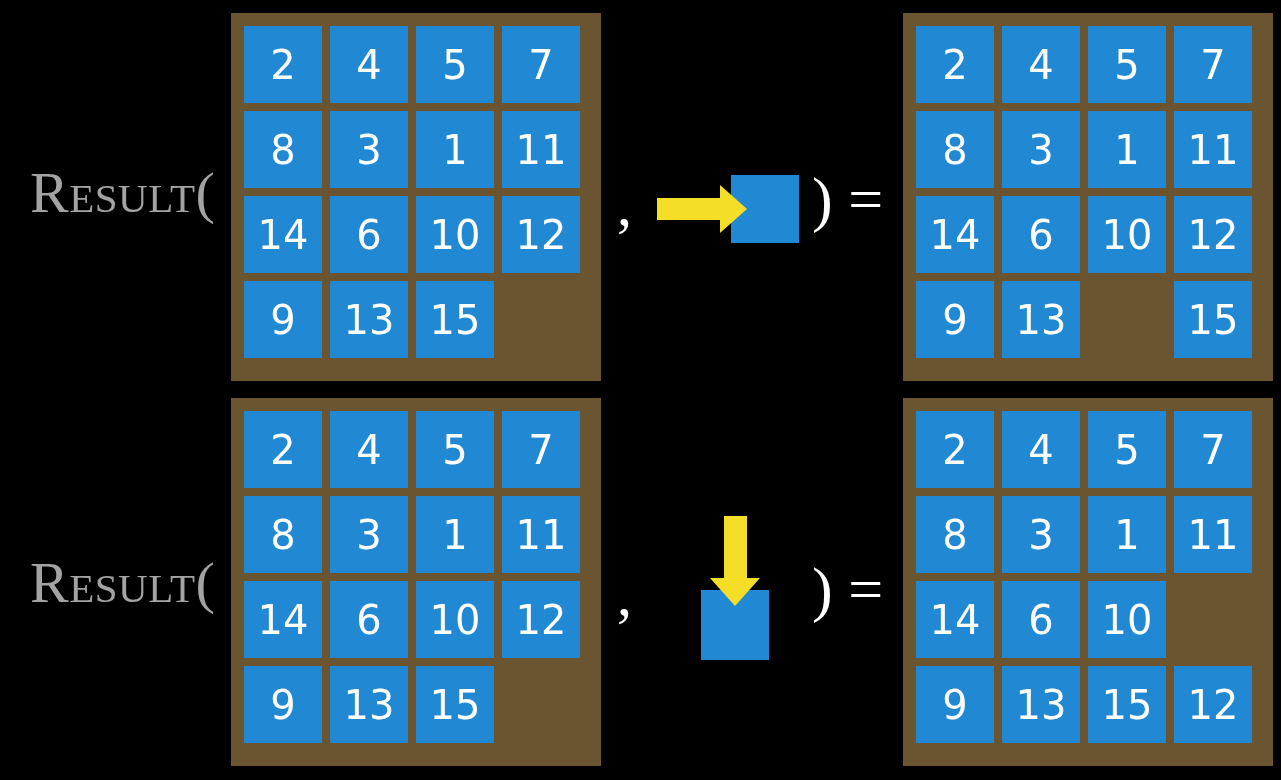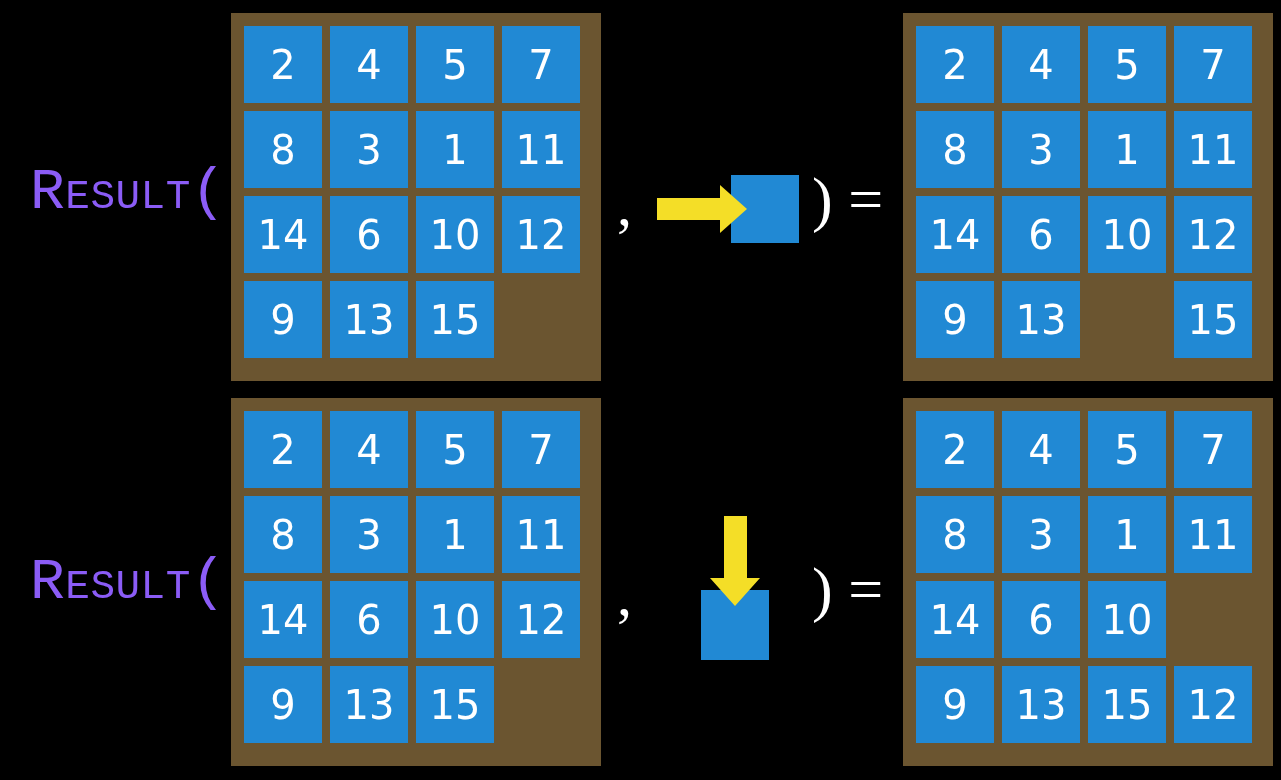--- a/index.html
+++ b/index.html
@@ -23,22 +23,22 @@
     height: 390px;
   }
   #row-0 { top: 0px; }
   #row-1 { top: 390px; }
 
   
   .result-label {
     position: absolute;
     left: 30px;
     top: 163px;
-    color: #8b5cf6;
-    font-family: Liberation Mono, monospace;
+    color: #a3a3a3;
+    font-family: Liberation Serif, serif;
     font-size: 58px;
     line-height: 60px;
     font-variant: small-caps;
     letter-spacing: 0.5px;
     white-space: nowrap;
   }
 
   
   .comma {
     position: absolute;

